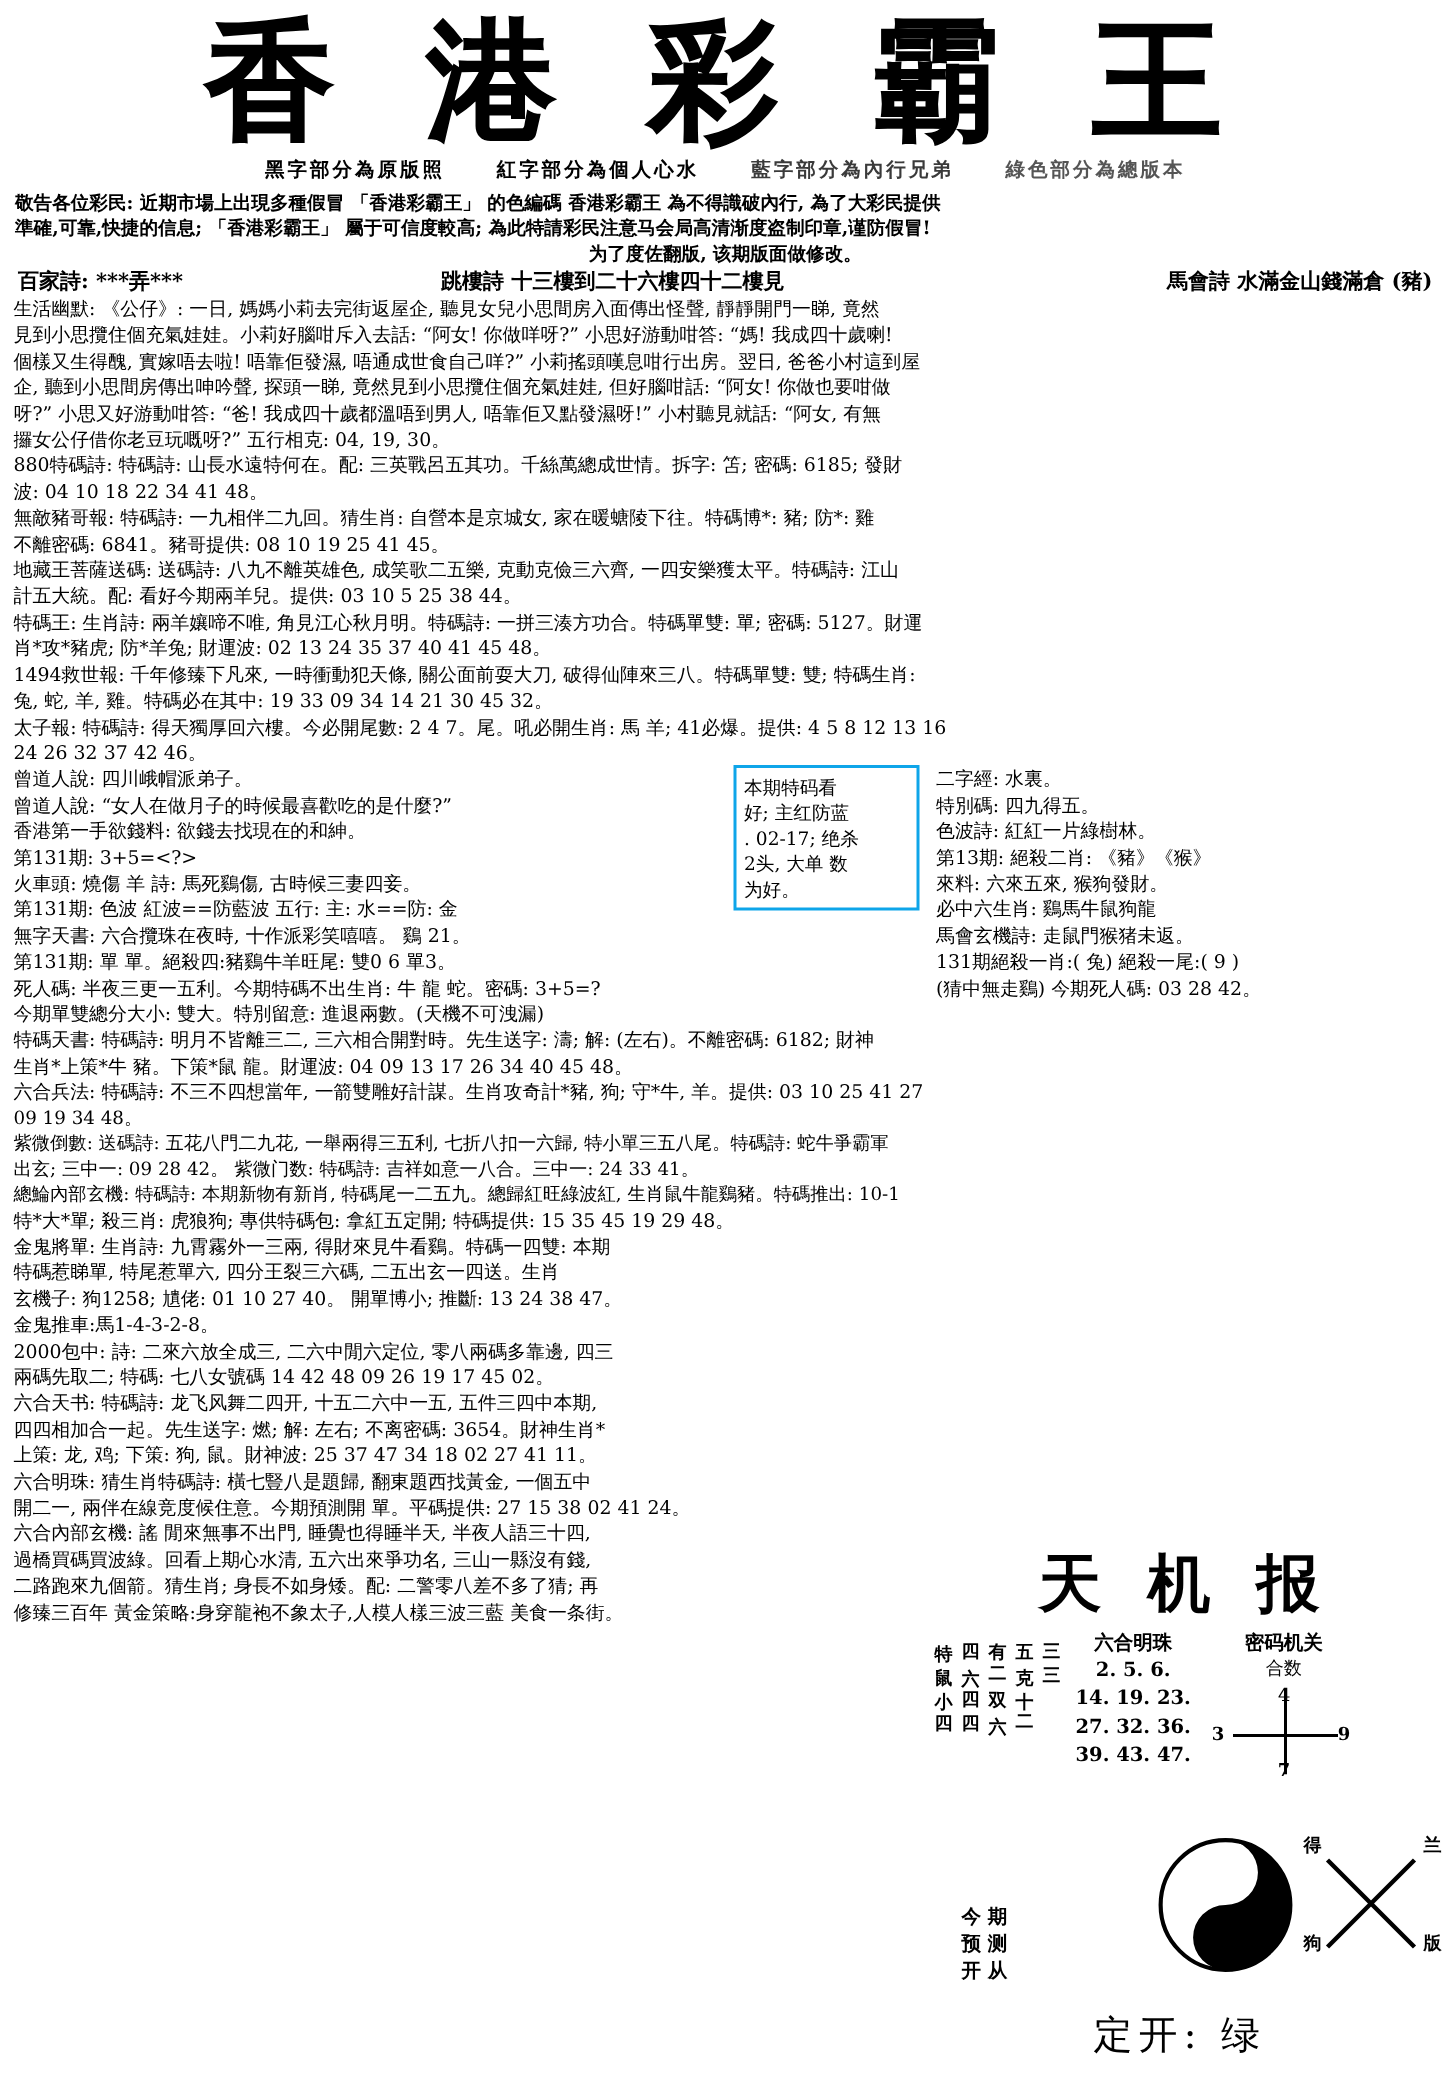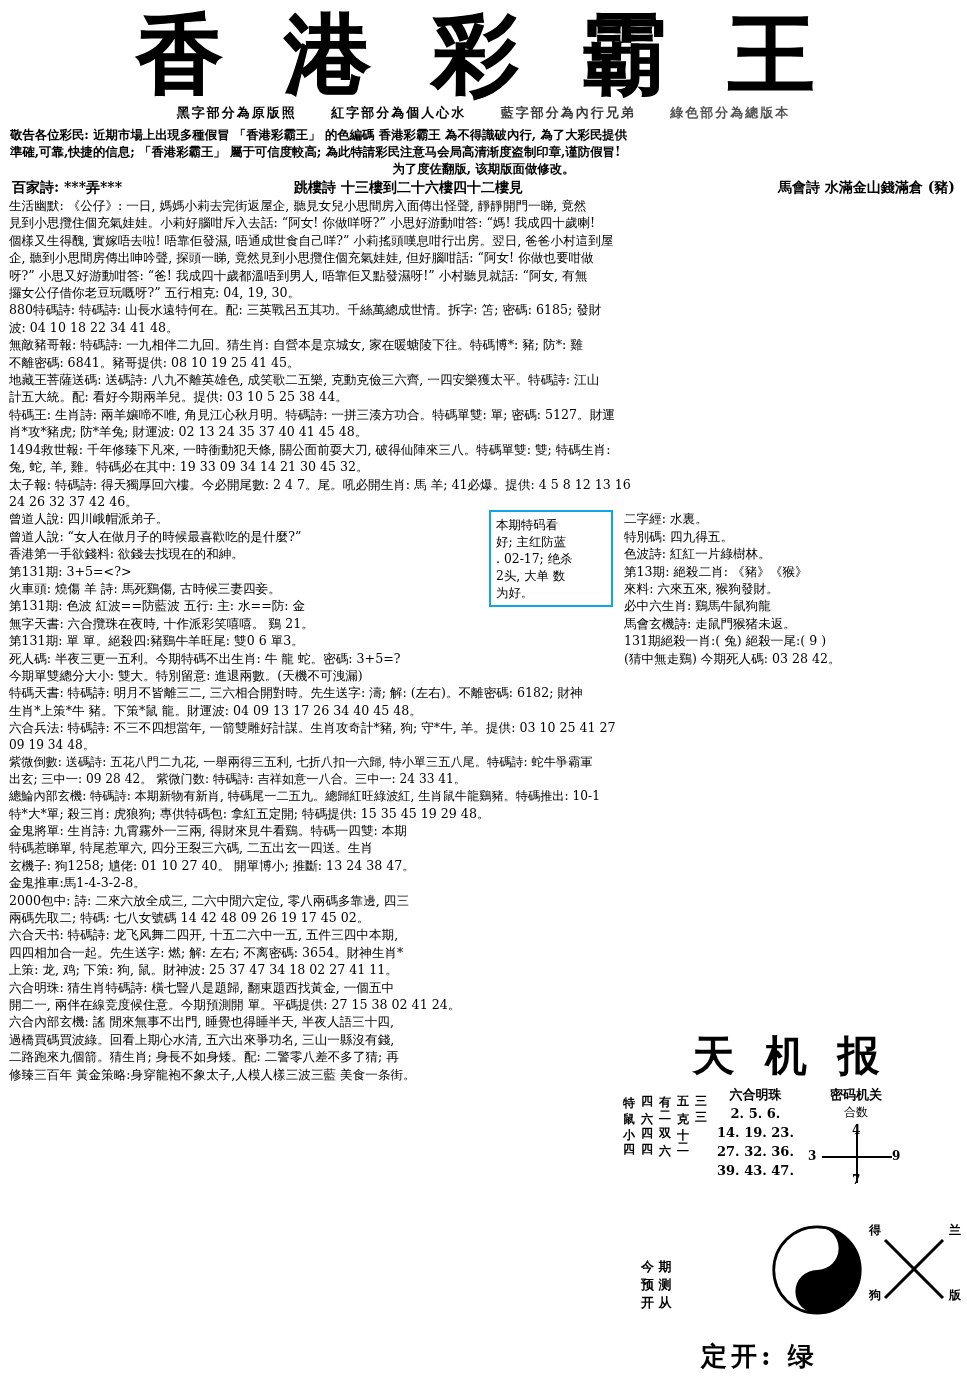--- a/index.html
+++ b/index.html
@@ -100,23 +100,23 @@
   .cross .nb{left:44px;top:50px;}
   .cross svg{position:absolute;left:14px;top:8px;}
 
   .yinyang{position:absolute;left:150px;top:196px;width:92px;height:92px;}
   .xbox{position:absolute;left:244px;top:196px;width:96px;height:96px;font-size:12px;font-weight:bold;}
   .xbox .lt{position:absolute;left:4px;top:-2px;}
   .xbox .rt{position:absolute;right:0px;top:-2px;}
   .xbox .lb{position:absolute;left:4px;bottom:16px;}
   .xbox .rb{position:absolute;right:0px;bottom:16px;}
   .xbox svg{position:absolute;left:18px;top:14px;}
-  .jinqi{position:absolute;left:20px;bottom:68px;font-size:13px;font-weight:bold;line-height:18px;
+  .jinqi{position:absolute;left:20px;bottom:56px;font-size:13px;font-weight:bold;line-height:18px;
     font-family:"DejaVu Serif","Liberation Serif",serif;}
-  .dingkai{position:absolute;left:80px;bottom:6px;font-size:26px;font-weight:bold;letter-spacing:4px;
+  .dingkai{position:absolute;left:108px;bottom:6px;font-size:26px;font-weight:normal;letter-spacing:4px;
     font-family:"DejaVu Serif","Liberation Serif",serif;}
 
   
   .narrow{width:600px;}
   .small{font-size:12.2px;line-height:17px;}
 </style>
 </head>
 <body>
 
 <div class="page">

